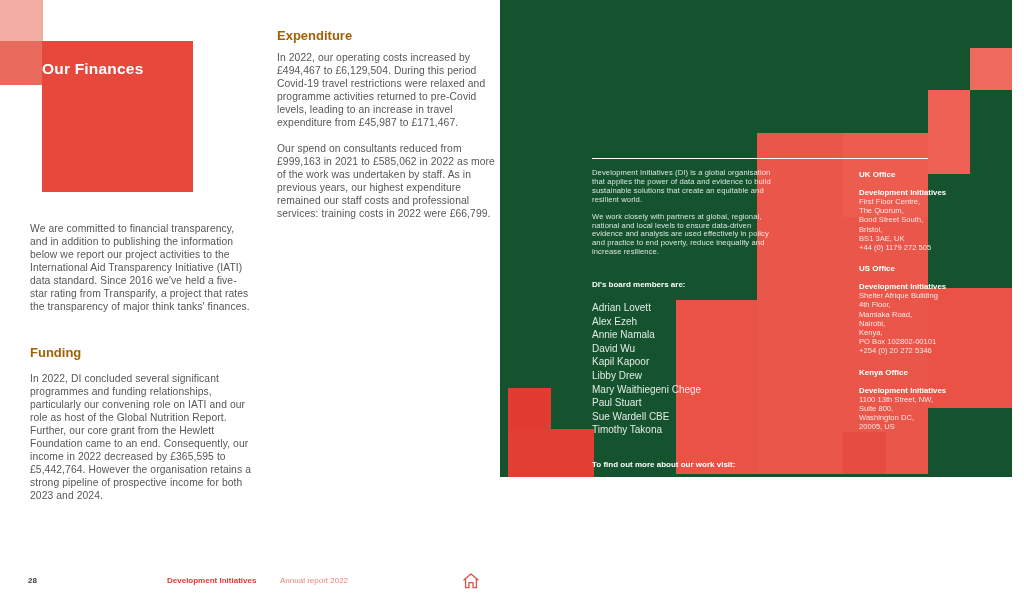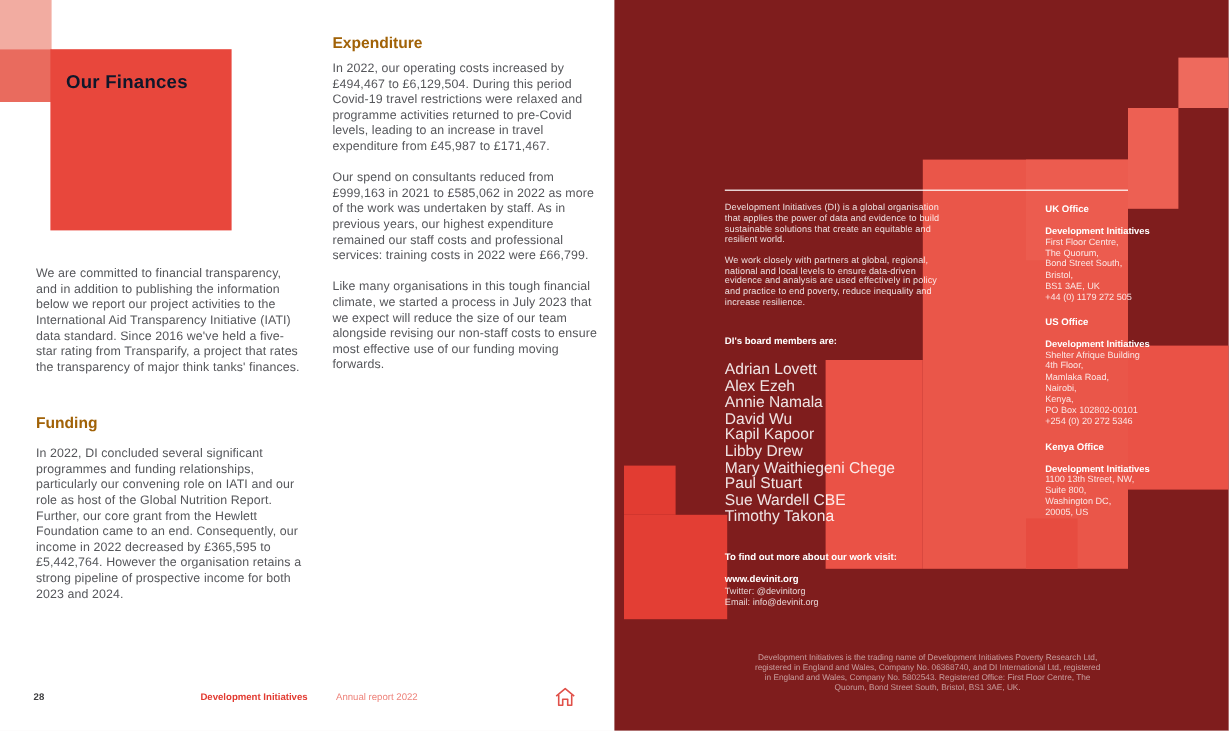--- a/index.html
+++ b/index.html
@@ -5,60 +5,60 @@
   * { margin: 0; padding: 0; box-sizing: border-box; }
   html, body { width: 1024px; height: 609px; background: #fff; overflow: hidden; }
   body { font-family: "Liberation Sans", sans-serif; }
   .spread { position: relative; width: 1024px; height: 609px; }
 
   
   .page-left { position: absolute; left: 0; top: 0; width: 512px; height: 609px; background: #ffffff; }
   .sq-pink   { position: absolute; left: 0;  top: 0;  width: 43px;  height: 41px;  background: #f2aca1; }
   .sq-med    { position: absolute; left: 0;  top: 41px; width: 43px; height: 44px; background: #e96b5e; }
   .title-box { position: absolute; left: 42px; top: 41px; width: 151px; height: 151px; background: #e8473c; }
-  .title-box h1 { color: #0f172a; font-size: 15.5px; font-weight: bold; letter-spacing: .2px; padding: 19px 0 0 13px; }
+  .title-box h1 { color: #ffffff; font-size: 15.5px; font-weight: bold; letter-spacing: .2px; padding: 19px 0 0 0; }
 
   .lp-text { color: #55565a; font-size: 10.3px; line-height: 13px; letter-spacing: .1px; }
   .lp-col1-intro   { position: absolute; left: 30px; top: 222px; width: 224px; }
   .lp-h2 { color: #a16207; font-size: 13px; font-weight: bold; }
   .lp-funding-h    { position: absolute; left: 30px; top: 345px; }
   .lp-funding-p    { position: absolute; left: 30px; top: 372px; width: 226px; }
   .lp-expend-h     { position: absolute; left: 277px; top: 28px; }
   .lp-col2         { position: absolute; left: 277px; top: 51px; width: 226px; }
   .lp-col2 p { margin-bottom: 13px; }
 
   .lp-footer { position: absolute; left: 0; top: 572px; width: 520px; height: 24px; font-size: 8px; }
   .lp-pagenum { position: absolute; left: 28px; top: 4px; color: #3d3d3f; font-weight: bold; }
   .lp-brand   { position: absolute; left: 167px; top: 4px; color: #e23a30; font-weight: bold; }
   .lp-report  { position: absolute; left: 280px; top: 4px; color: #ee837b; }
   .home-btn   { position: absolute; left: 459px; top: -2px; width: 24px; height: 24px; cursor: pointer; background: none; border: none; }
 
   
-  .page-right { position: absolute; left: 512px; top: 0; width: 512px; height: 609px; background: #7f1d1d; overflow: hidden; }
+  .page-right { position: absolute; left: 500px; top: 0; width: 512px; height: 477px; background: #14532d; overflow: hidden; }
   .blk { position: absolute; }
   .blk-a { left: 470px; top: 48px;  width: 42px;  height: 42px;  background: #ee6a5d; }
   .blk-b { left: 428px; top: 90px;  width: 42px;  height: 84px;  background: #ed6053; }
   .blk-panel { left: 257px; top: 133px; width: 171px; height: 341px; background: #ea5649; }
   .blk-d { left: 343px; top: 133px; width: 85px; height: 84px;  background: #ec5c4f; }
   .blk-e { left: 428px; top: 288px; width: 84px; height: 120px; background: #ea5246; }
   .blk-f { left: 176px; top: 300px; width: 81px; height: 174px; background: #ea5246; }
   .blk-g { left: 8px;   top: 388px; width: 43px; height: 41px;  background: #e23c32; }
   .blk-h { left: 8px;   top: 429px; width: 86px; height: 87px;  background: #e33e34; }
   .blk-i { left: 343px; top: 432px; width: 43px; height: 42px;  background: #e74c40; }
 
   .rp-rule { position: absolute; left: 92px; top: 158px; width: 336px; height: 1px; background: #ffffff; border: none; }
 
   .rp-body { color: rgba(255,255,255,.85); font-size: 7.6px; line-height: 8.9px; letter-spacing: .1px; }
   .rp-about { position: absolute; left: 92px; top: 169px; width: 182px; }
   .rp-about p { margin-bottom: 8px; }
 
   .rp-bold { color: #ffffff; font-weight: bold; font-size: 8px; }
   .rp-board-h   { position: absolute; left: 92px; top: 280px; }
   .rp-board     { position: absolute; left: 92px; top: 301px; width: 170px; }
-  .rp-board div { line-height: 13.6px; color: rgba(255,255,255,.88); font-size: 13px; }
+  .rp-board div { line-height: 13.6px; color: rgba(255,255,255,.88); font-size: 10px; }
 
   .rp-more-h  { position: absolute; left: 92px; top: 460px; }
   .rp-contact { position: absolute; left: 92px; top: 478px; }
   .rp-contact .site { color: #ffffff; font-weight: bold; font-size: 8px; line-height: 10px; display: block; text-decoration: none; }
   .rp-contact div { color: rgba(255,255,255,.8); font-size: 7.6px; line-height: 9px; }
 
   .rp-offices { position: absolute; left: 347px; top: 170px; width: 155px; margin-left: 12px; }
   .office { margin-bottom: 12px; }
   .office .label { color: #ffffff; font-weight: bold; font-size: 8px; margin-bottom: 9px; }
   .office .org   { color: #ffffff; font-weight: bold; font-size: 7.8px; }
@@ -81,21 +81,20 @@
 
     <p class="lp-text lp-col1-intro">We are committed to financial transparency, and in addition to publishing the information below we report our project activities to the International Aid Transparency Initiative (IATI) data standard. Since 2016 we've held a five-star rating from Transparify, a project that rates the transparency of major think tanks' finances.</p>
 
     <h2 class="lp-h2 lp-funding-h">Funding</h2>
     <p class="lp-text lp-funding-p">In 2022, DI concluded several significant programmes and funding relationships, particularly our convening role on IATI and our role as host of the Global Nutrition Report. Further, our core grant from the Hewlett Foundation came to an end. Consequently, our income in 2022 decreased by £365,595 to £5,442,764. However the organisation retains a strong pipeline of prospective income for both 2023 and 2024.</p>
 
     <h2 class="lp-h2 lp-expend-h">Expenditure</h2>
     <div class="lp-text lp-col2">
       <p>In 2022, our operating costs increased by £494,467 to £6,129,504. During this period Covid-19 travel restrictions were relaxed and programme activities returned to pre-Covid levels, leading to an increase in travel expenditure from £45,987 to £171,467.</p>
       <p>Our spend on consultants reduced from £999,163 in 2021 to £585,062 in 2022 as more of the work was undertaken by staff. As in previous years, our highest expenditure remained our staff costs and professional services: training costs in 2022 were £66,799.</p>
-      <p>Like many organisations in this tough financial climate, we started a process in July 2023 that we expect will reduce the size of our team alongside revising our non-staff costs to ensure most effective use of our funding moving forwards.</p>
     </div>
 
     <footer class="lp-footer">
       <span class="lp-pagenum">28</span>
       <span class="lp-brand">Development Initiatives</span>
       <span class="lp-report">Annual report 2022</span>
       <button class="home-btn" title="Home">
         <svg width="20" height="20" viewBox="0 0 24 24" fill="none" stroke="#e05049" stroke-width="1.6" stroke-linejoin="round">
           <path d="M3 11 L12 3.5 L21 11"></path>
           <path d="M5.5 9.5 V20 H9.5 V14 H14.5 V20 H18.5 V9.5"></path>

